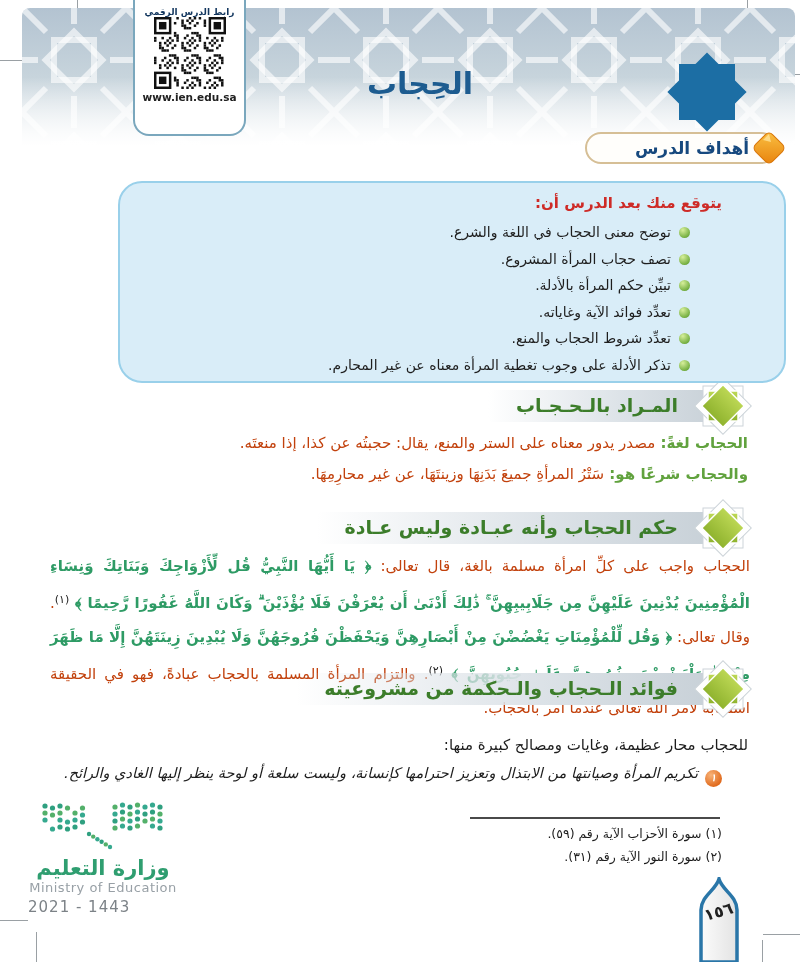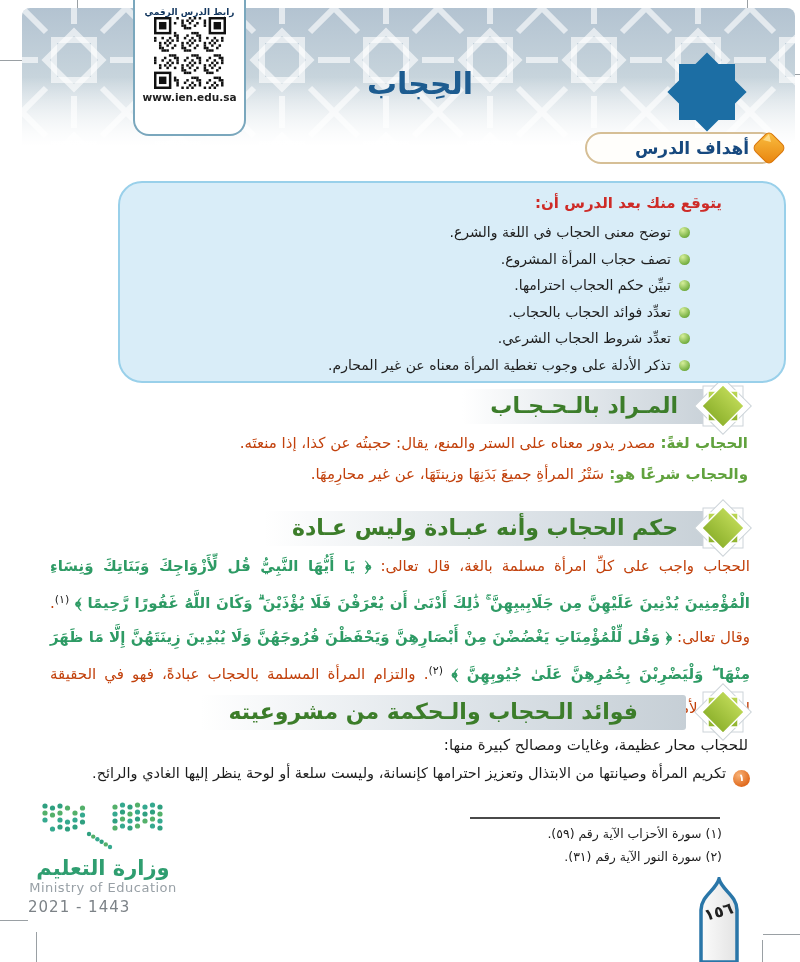--- a/index.html
+++ b/index.html
@@ -33,32 +33,32 @@
   .obj-head{margin:11px 62px 0 0;color:#ce2b27;font-weight:bold;font-size:15px;}
   .obj-list{list-style:none;margin:7px 94px 0 0;padding:0;}
   .obj-list li{font-size:14px;color:#1e1e1e;line-height:26.6px;}
   .sphere{display:inline-block;width:11px;height:11px;border-radius:50%;margin-left:8px;vertical-align:-1px;
           background:radial-gradient(circle at 35% 28%,#d7ef9b,#76b043 70%,#4d8424);}
   
   .sec{position:absolute;right:46px;display:flex;align-items:center;z-index:1;}
   .sec .octa-icon{position:relative;z-index:2;}
   .sec .bar{margin-right:-34px;padding:4px 48px 6px 28px;border-radius:3px;white-space:nowrap;
             background:linear-gradient(to left,#c6cfd6 0%,#dde3e8 45%,rgba(240,243,245,0) 100%);}
-  .sec .bar span{font-size:22px;font-weight:bold;color:#3c7d2a;}
+  .sec .bar span{font-size:19px;font-weight:bold;color:#3c7d2a;}
   
   .p-def{position:absolute;top:428px;right:52px;left:52px;font-size:15px;line-height:31px;
          color:#1d1d1d;text-align:right;}
   .p-hukm{position:absolute;top:549px;right:50px;left:50px;font-size:15px;line-height:34px;
           color:#1d1d1d;text-align:justify;}
   .seg-label{color:#61a23e;font-weight:bold;}
   .seg-normal{color:#c2410c;}
   .seg-quran{color:#2e9b65;font-weight:bold;}
   .seg-ref{font-size:11px;vertical-align:5px;color:#222;}
   .p-benefits-intro{position:absolute;top:736px;right:52px;font-size:15px;color:#1d1d1d;}
-  .benefit-list{position:absolute;top:760px;right:50px;left:36px;text-align:right;}
+  .benefit-list{position:absolute;top:760px;right:50px;left:36px;text-align:center;font-style:italic;}
   .benefit-item{font-size:14.5px;color:#1d1d1d;line-height:26px;}
   .num-circle{display:inline-flex;width:17px;height:17px;border-radius:50%;align-items:center;justify-content:center;
               background:radial-gradient(circle at 35% 30%,#f8b277,#e06a1d 72%);color:#fff;font-size:10px;
               font-weight:bold;margin-left:7px;vertical-align:-3px;}
   
   .fn-rule{position:absolute;left:470px;top:817px;width:250px;height:1.5px;background:#4a4a4a;}
   .footnotes{position:absolute;top:823px;right:78px;text-align:right;font-size:12.5px;color:#1c1c1c;line-height:22.5px;}
   
   .ministry{position:absolute;left:24px;top:800px;width:158px;}
   .ministry .dots{display:block;margin:0 auto;}
@@ -337,23 +337,23 @@
       <rect x="8" y="8" width="24" height="24" rx="5" transform="rotate(45 20 20)" fill="url(#gemG)" stroke="#d9760a" stroke-width="1"></rect>
       <path d="M14 12 L20 6 L22 14 Z" fill="#ffe49a" opacity="0.8"></path>
     </svg>
   </div>
 
   <div class="obj-box">
     <div class="obj-head">يتوقع منك بعد الدرس أن:</div>
     <ul class="obj-list" id="objList">
         <li><span class="sphere"></span><span>توضح معنى الحجاب في اللغة والشرع.</span></li>
         <li><span class="sphere"></span><span>تصف حجاب المرأة المشروع.</span></li>
-        <li><span class="sphere"></span><span>تبيِّن حكم الحجاب احترامها.</span></li>
-        <li><span class="sphere"></span><span>تعدِّد فوائد الحجاب بالحجاب.</span></li>
-        <li><span class="sphere"></span><span>تعدِّد شروط الحجاب الشرعي.</span></li>
+        <li><span class="sphere"></span><span>تبيِّن حكم المرأة بالأدلة.</span></li>
+        <li><span class="sphere"></span><span>تعدِّد فوائد الآية وغاياته.</span></li>
+        <li><span class="sphere"></span><span>تعدِّد شروط الحجاب والمنع.</span></li>
         <li><span class="sphere"></span><span>تذكر الأدلة على وجوب تغطية المرأة معناه عن غير المحارم.</span></li>
       </ul>
   </div>
 
   <div class="sec" style="top:375px;">
     <svg class="octa-icon" width="62" height="62" viewBox="0 0 62 62">
       <defs>
           <linearGradient id="grnG" x1="0" y1="0" x2="0" y2="1">
         <stop offset="0" stop-color="#bcd754"></stop>
             <stop offset="1" stop-color="#8fb32e"></stop>
@@ -385,21 +385,21 @@
       <g fill="url(#grnG)" stroke="#ffffff" stroke-width="1.5">
         <rect x="16" y="16" width="30" height="30"></rect>
         <rect x="16" y="16" width="30" height="30" transform="rotate(45 31 31)"></rect>
       </g>
     </svg>
     <span class="bar"><span>حكم الحجاب وأنه عبـادة وليس عـادة</span></span>
   </div>
 
   <div class="p-hukm"><span class="seg-normal">الحجاب واجب على كلِّ امرأة مسلمة بالغة، قال تعالى: </span><span class="seg-quran">﴿ يَا أَيُّهَا النَّبِيُّ قُل لِّأَزْوَاجِكَ وَبَنَاتِكَ وَنِسَاءِ الْمُؤْمِنِينَ يُدْنِينَ عَلَيْهِنَّ مِن جَلَابِيبِهِنَّ ۚ ذَٰلِكَ أَدْنَىٰ أَن يُعْرَفْنَ فَلَا يُؤْذَيْنَ ۗ وَكَانَ اللَّهُ غَفُورًا رَّحِيمًا ﴾ </span><span class="seg-ref">(١)</span><span class="seg-normal">. وقال تعالى: </span><span class="seg-quran">﴿ وَقُل لِّلْمُؤْمِنَاتِ يَغْضُضْنَ مِنْ أَبْصَارِهِنَّ وَيَحْفَظْنَ فُرُوجَهُنَّ وَلَا يُبْدِينَ زِينَتَهُنَّ إِلَّا مَا ظَهَرَ مِنْهَا ۖ وَلْيَضْرِبْنَ بِخُمُرِهِنَّ عَلَىٰ جُيُوبِهِنَّ ﴾ </span><span class="seg-ref">(٢)</span><span class="seg-normal">. والتزام المرأة المسلمة بالحجاب عبادةً، فهو في الحقيقة استجابة لأمر الله تعالى عندما أمر بالحجاب.</span></div>
 
-  <div class="sec" style="top:681px;gap:40px;">
+  <div class="sec" style="top:658px;">
     <svg class="octa-icon" width="62" height="62" viewBox="0 0 62 62">
       <g fill="#ffffff" stroke="#cdd4d9" stroke-width="1">
         <rect x="11" y="11" width="40" height="40"></rect>
         <rect x="11" y="11" width="40" height="40" transform="rotate(45 31 31)"></rect>
       </g>
       <g fill="url(#grnG)" stroke="#ffffff" stroke-width="1.5">
         <rect x="16" y="16" width="30" height="30"></rect>
         <rect x="16" y="16" width="30" height="30" transform="rotate(45 31 31)"></rect>
       </g>
     </svg>

